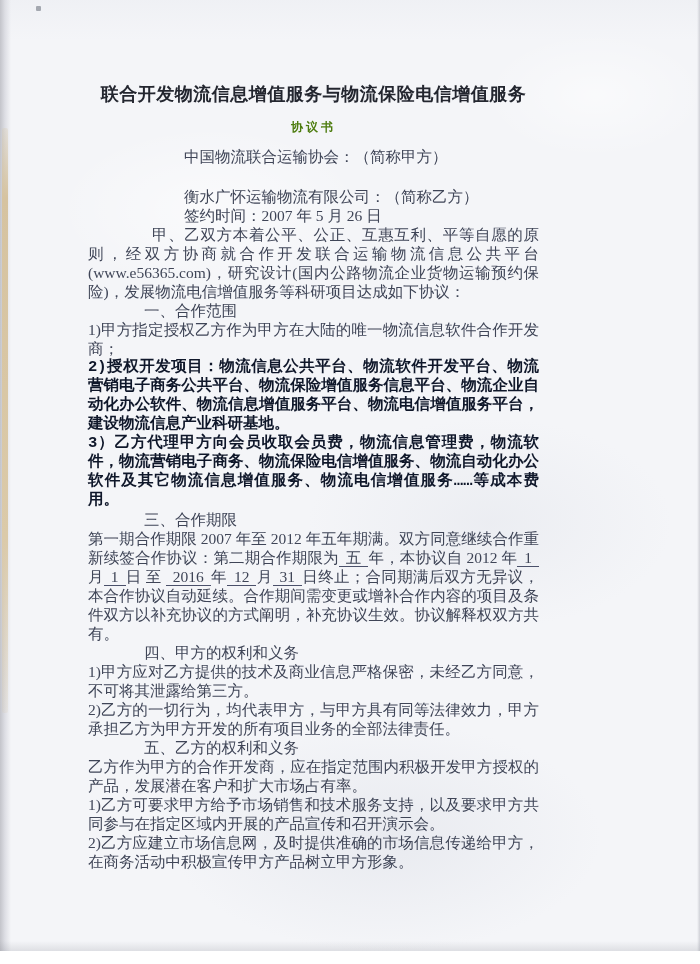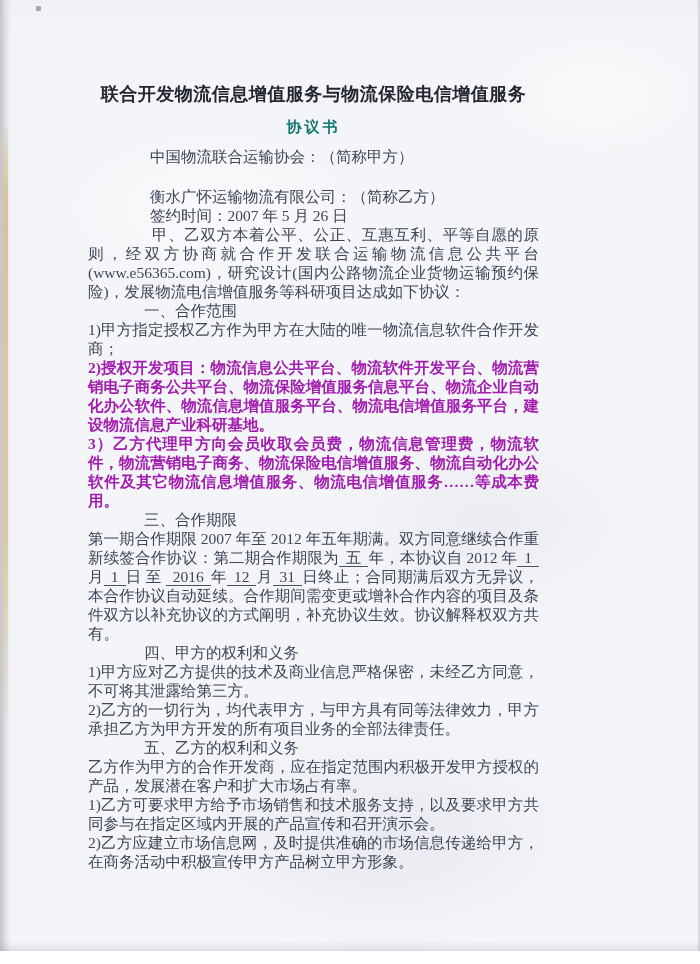--- a/index.html
+++ b/index.html
@@ -52,41 +52,42 @@
     box-sizing:border-box;
     color:#3f4557;
     font-size:15.5px;
     line-height:19px;
   }
   .doc-title{
     text-align:center;font-weight:bold;color:#23262f;
     font-size:18px;line-height:20px;letter-spacing:.5px;
   }
   .doc-subtitle{
-    text-align:center;font-weight:bold;color:#0f766e;
-    font-size:15px;line-height:20px;letter-spacing:3px;
+    text-align:center;font-weight:bold;color:#4d7c0f;
+    font-size:12px;line-height:20px;letter-spacing:3px;
     margin-top:13px;
   }
-  .meta{margin-left:62px;}
+  .meta{margin-left:96px;}
   .party-a{margin-top:10px;}
   .party-b{margin-top:21px;font-family:Liberation Serif, serif;}
   .sign-place{margin-top:17px;}
   .intro{
     margin:2px 0 0 0;
     text-indent:64px;
     text-align:justify;
   }
   .sec-heading{ text-indent:56px; }
   p.para{
     margin:0;
     text-align:justify;
   }
   p.para.bold{
     font-weight:bold;
-    color:#a21caf;
+    color:#0f172a;
+    font-family:Liberation Mono, monospace;
   }
   .blank{
     border-bottom:1px solid #4a506a;
     padding:0 7px;
   }
 </style>
 </head>
 <body>
 
 <div class="scan-page">

